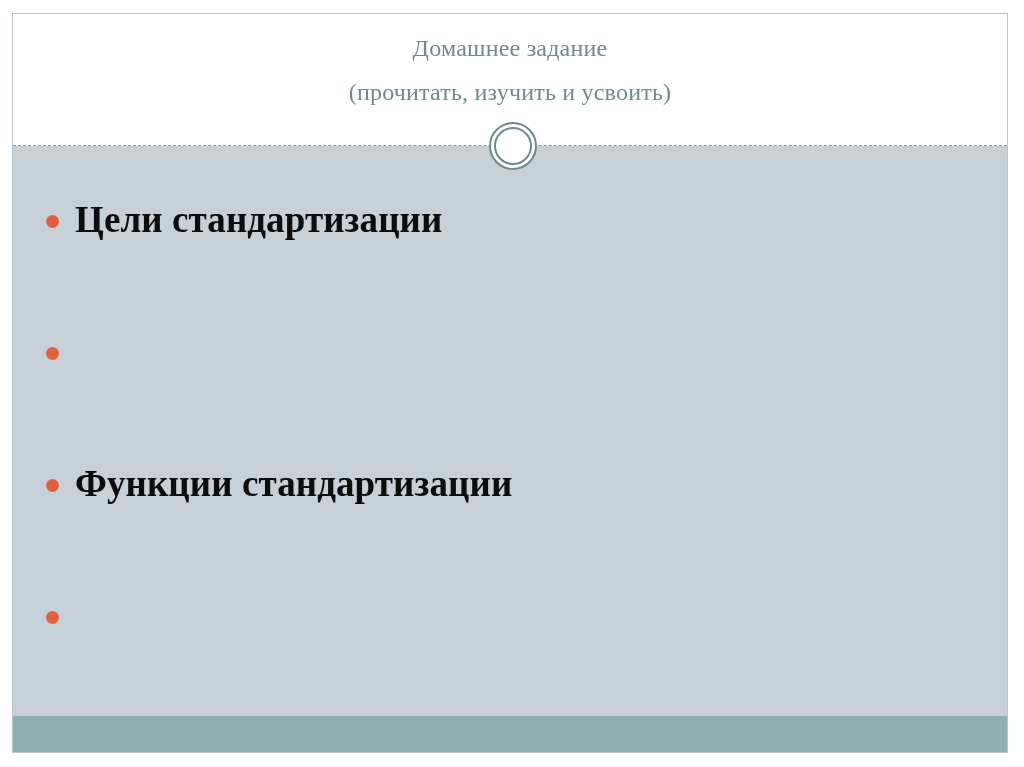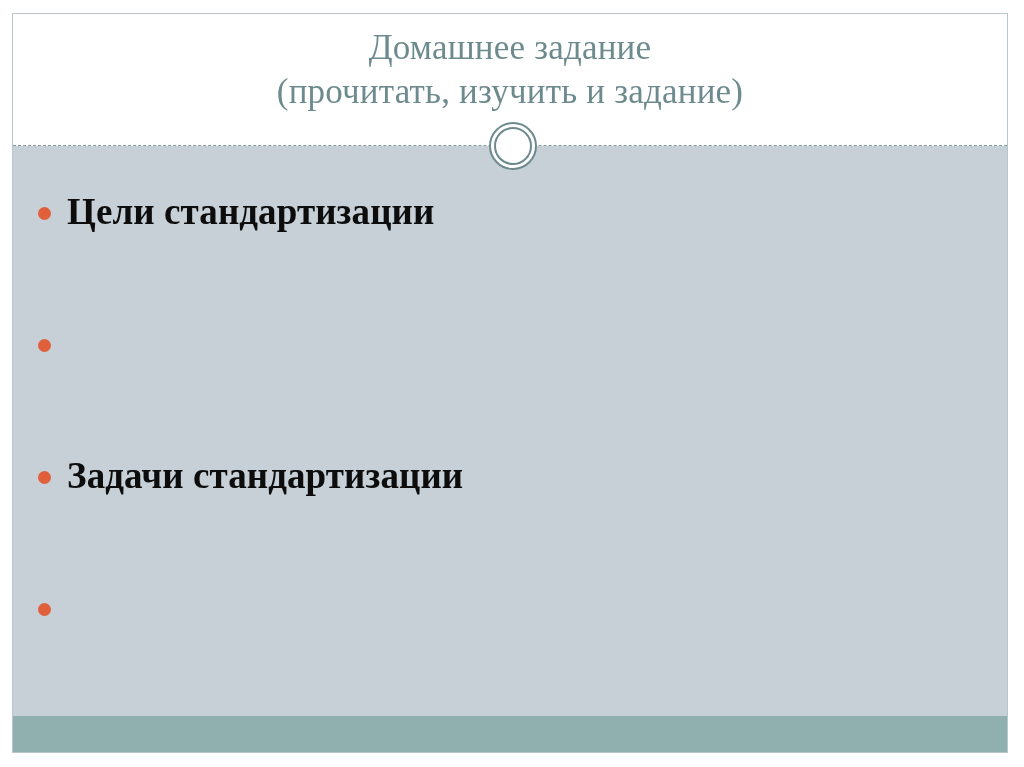--- a/index.html
+++ b/index.html
@@ -41,21 +41,21 @@
     position: absolute;
     left: 0;
     right: 0;
     top: 12px;
     text-align: center;
   }
   .title-line {
     color: #6d8b8e;
     font-family: "Liberation Serif", serif;
     font-weight: 400;
-    font-size: 35px;
+    font-size: 24px;
     line-height: 44px;
     letter-spacing: 0.2px;
     white-space: nowrap;
   }
 
   
   .divider {
     position: absolute;
     left: 0;
     right: 0;
@@ -97,21 +97,21 @@
     bottom: 36px;
     background: #c6d0d6;
   }
 
   .bullet-list {
     position: absolute;
     left: 0;
     top: 0;
     right: 0;
     margin: 0;
-    padding: 0;
+    padding: 8px;
     list-style: none;
   }
   .bullet-row {
     display: flex;
     align-items: center;
     height: 132px;
     padding-left: 25px;
   }
   .bullet-dot {
     flex: 0 0 auto;
@@ -143,40 +143,40 @@
   }
 </style>
 </head>
 <body>
 
 <div class="slide">
 
   <div class="header">
     <div class="title-block">
       <div class="title-line">Домашнее задание</div>
-      <div class="title-line">(прочитать, изучить и задание)</div>
+      <div class="title-line">(прочитать, изучить и усвоить)</div>
     </div>
   </div>
 
   <div class="divider"></div>
 
   <div class="circle-deco"></div>
 
   <div class="body-area">
     <ul class="bullet-list">
       <li class="bullet-row">
         <span class="bullet-dot"></span>
         <span class="bullet-text">Цели стандартизации</span>
       </li>
       <li class="bullet-row">
         <span class="bullet-dot"></span>
       </li>
       <li class="bullet-row">
         <span class="bullet-dot"></span>
-        <span class="bullet-text">Задачи стандартизации</span>
+        <span class="bullet-text">Функции стандартизации</span>
       </li>
       <li class="bullet-row">
         <span class="bullet-dot"></span>
       </li>
     </ul>
   </div>
 
   <div class="footer-bar"></div>
 
 </div>

